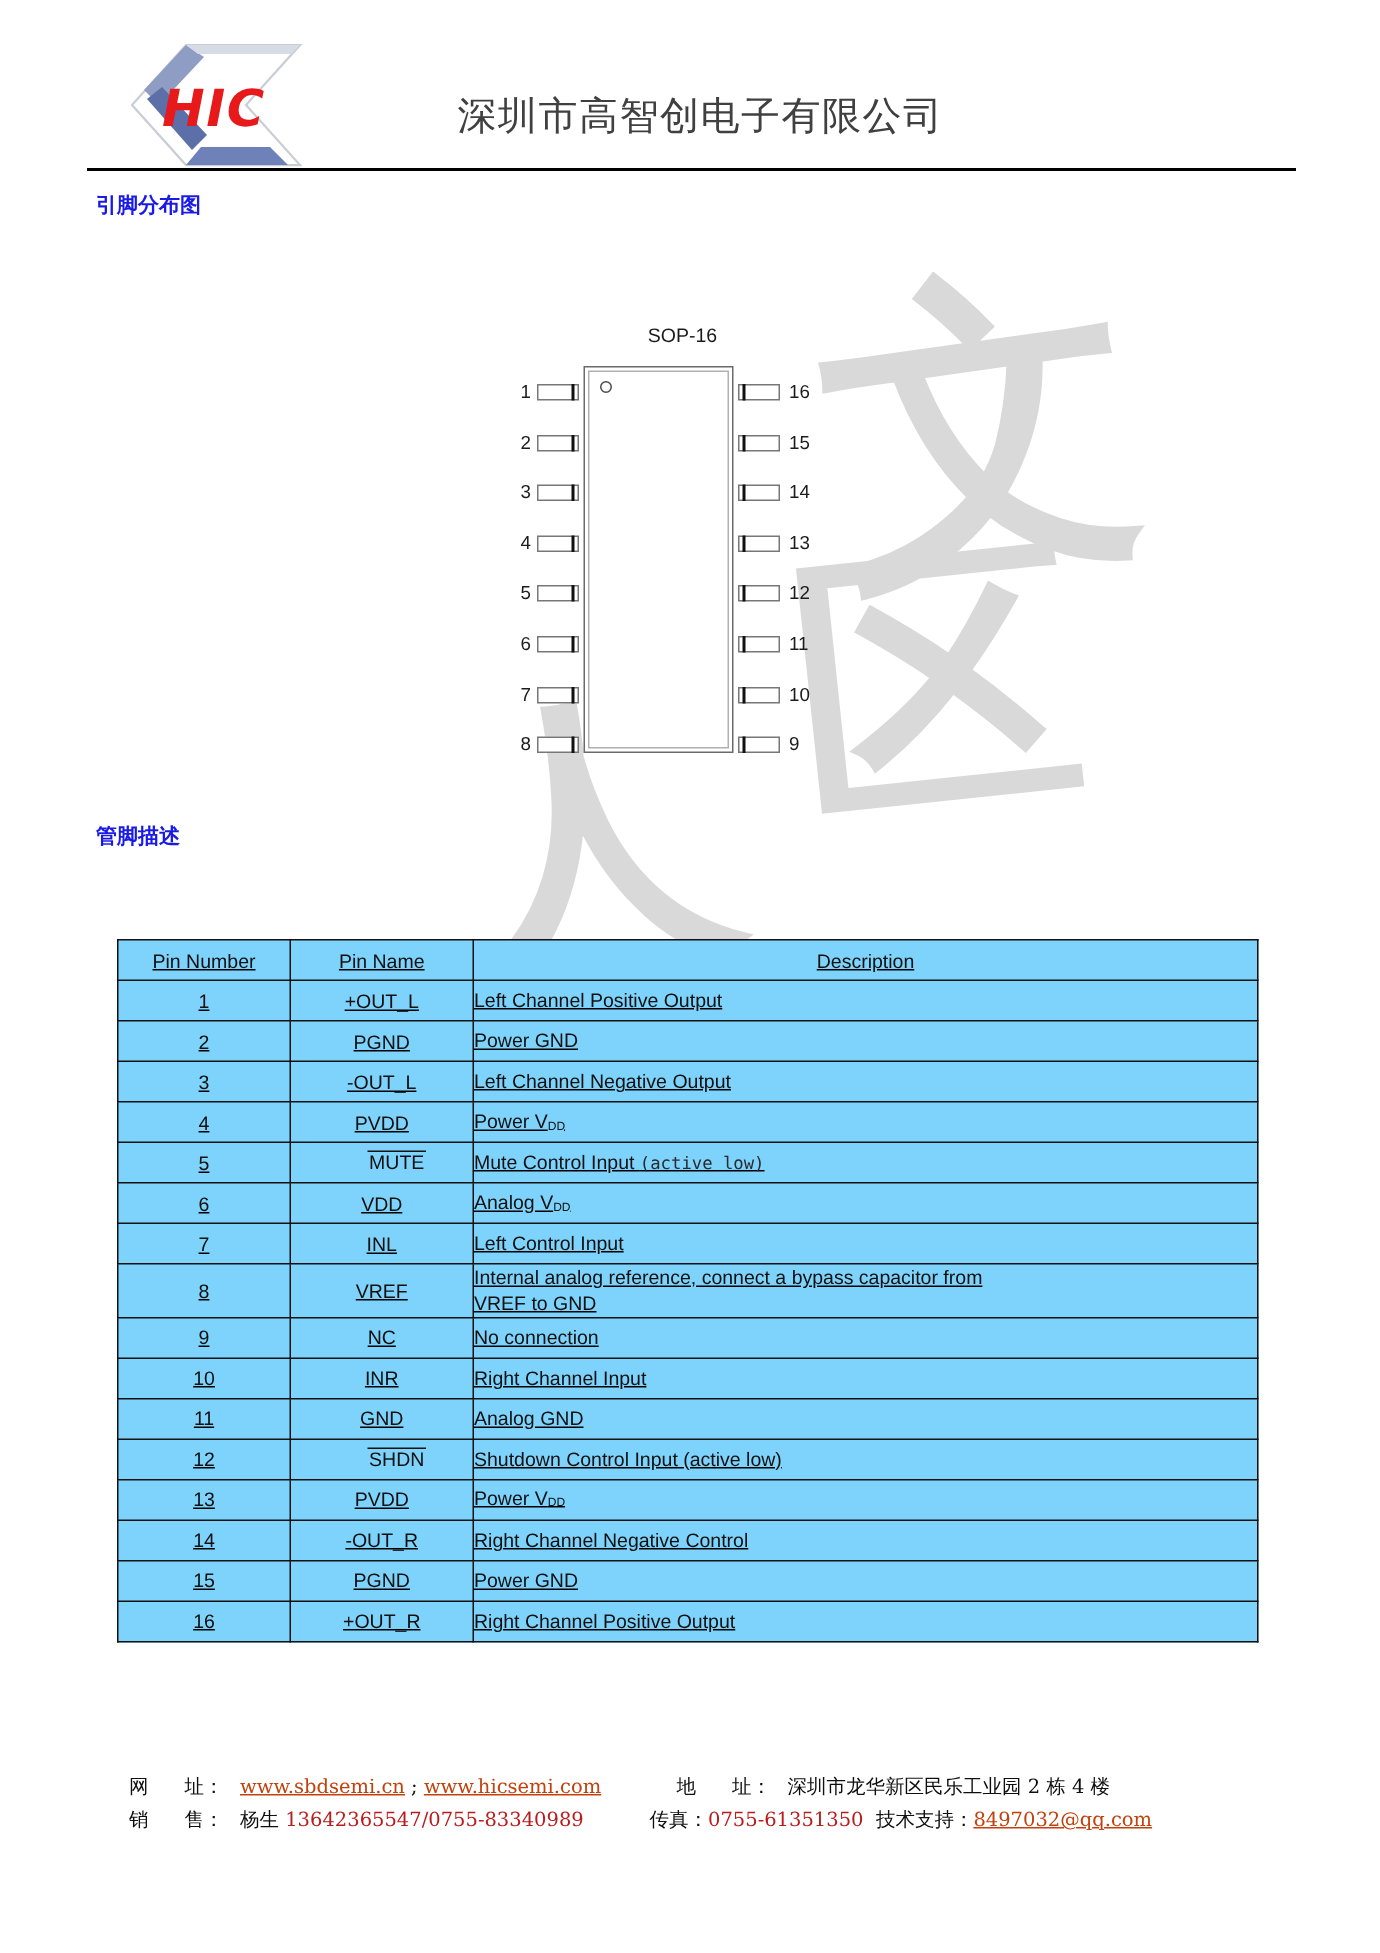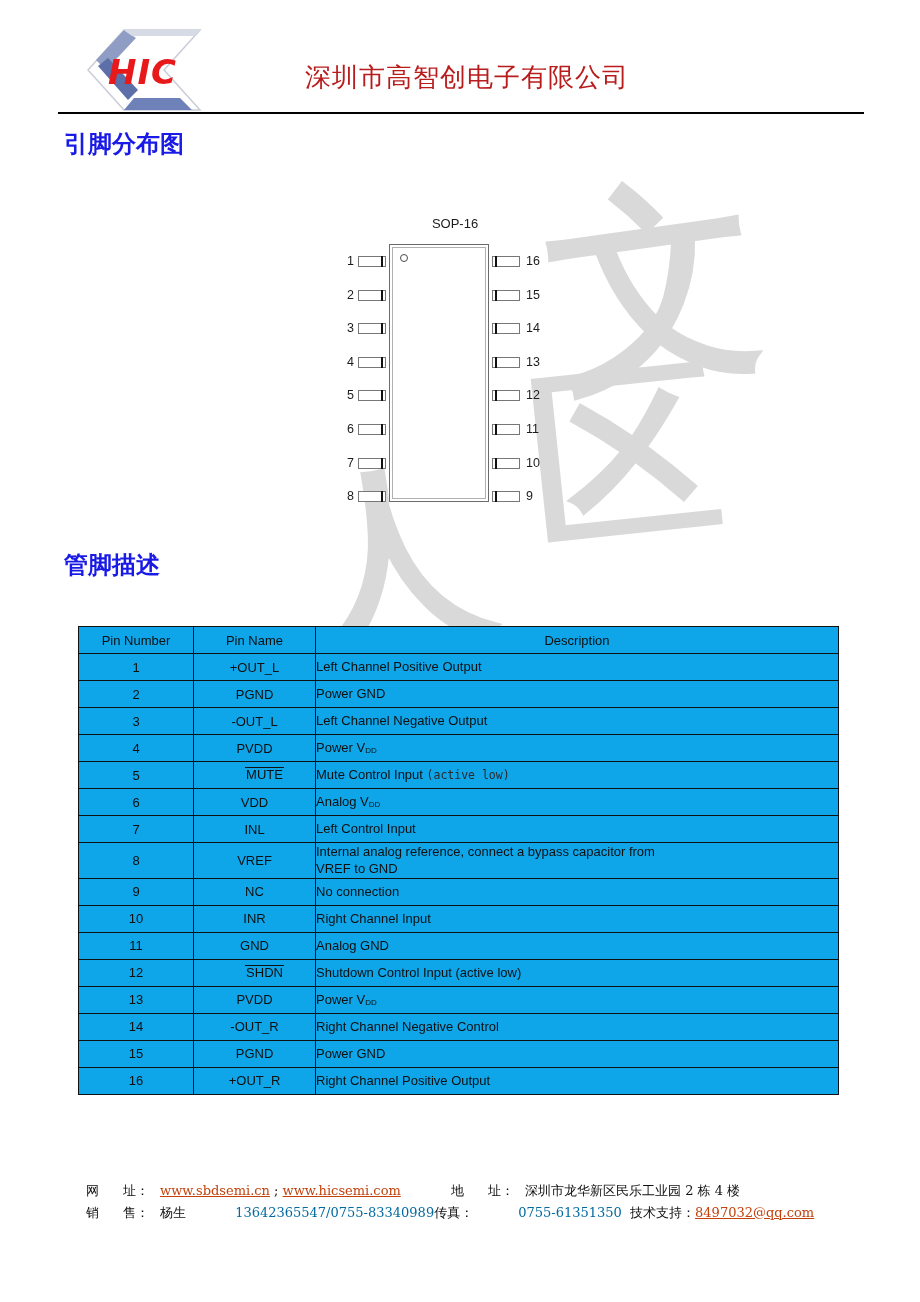--- a/index.html
+++ b/index.html
@@ -53,39 +53,39 @@
     height: 88px;
   }
   .logo svg { display: block; }
   .company-name {
     position: absolute;
     left: 305px;
     top: 60px;
     font-family: "DejaVu Serif", "Liberation Serif", serif;
     font-size: 26px;
     font-weight: 400;
-    color: #b91c1c;
+    color: #404040;
     letter-spacing: 1px;
     white-space: nowrap;
     text-align: right;
   }
   .header-rule {
     position: absolute;
     left: 58px;
     top: 112px;
     width: 806px;
     height: 0;
     border-top: 2px solid #000;
   }
 
   
   .section-heading {
     position: absolute;
     font-family: "DejaVu Sans", "Liberation Sans", sans-serif;
-    font-size: 24px;
+    font-size: 14px;
     font-weight: 700;
     color: #1a1ae6;
     white-space: nowrap;
     z-index: 3;
   }
   .heading-pinout { left: 64px; top: 128px; }
   .heading-pindesc { left: 64px; top: 549px; }
 
   
   .pin-diagram {
@@ -164,21 +164,22 @@
     position: absolute;
     left: 78px;
     top: 626px;
     width: 760px;
     z-index: 3;
   }
   table.pin-table {
     border-collapse: collapse;
     width: 760px;
     table-layout: fixed;
-    background: #0ea5e9;
+    background: #7dd3fc;
+    text-decoration: underline;
   }
   table.pin-table th,
   table.pin-table td {
     border: 1px solid #111;
     font-family: "Liberation Sans", sans-serif;
     font-size: 13px;
     color: #101010;
     padding: 0;
     vertical-align: middle;
   }
@@ -242,23 +243,22 @@
     margin-left: 18px;
   }
   .fl-key .sp { display: inline-block; width: 24px; }
   .foot-left  { flex: 0 0 365px; }
   .foot-right { flex: 1 1 auto; }
   .lnk {
     color: #c2410c;
     text-decoration: underline;
   }
   .num-blue {
-    color: #0369a1;
+    color: #b91c1c;
     text-decoration: none;
-    margin-left: 45px;
   }
   .cn { font-family: "DejaVu Serif", "Liberation Serif", serif; margin-top: 39px; }
 </style>
 </head>
 <body>
 
 <div class="watermark">
   <span class="wm-char wm-1">文</span>
   <span class="wm-char wm-2">区</span>
   <span class="wm-char wm-3">人</span>

